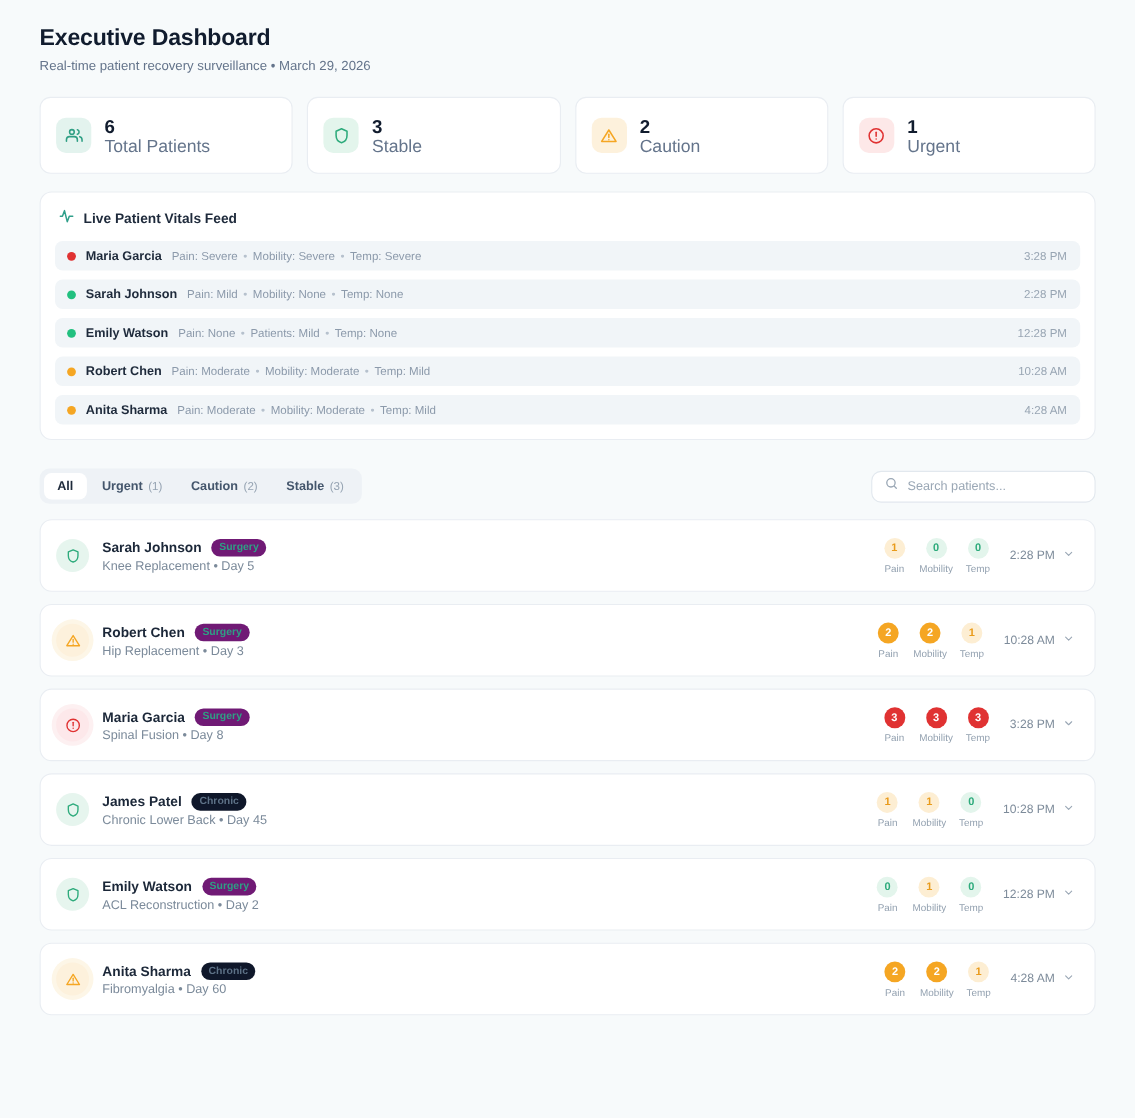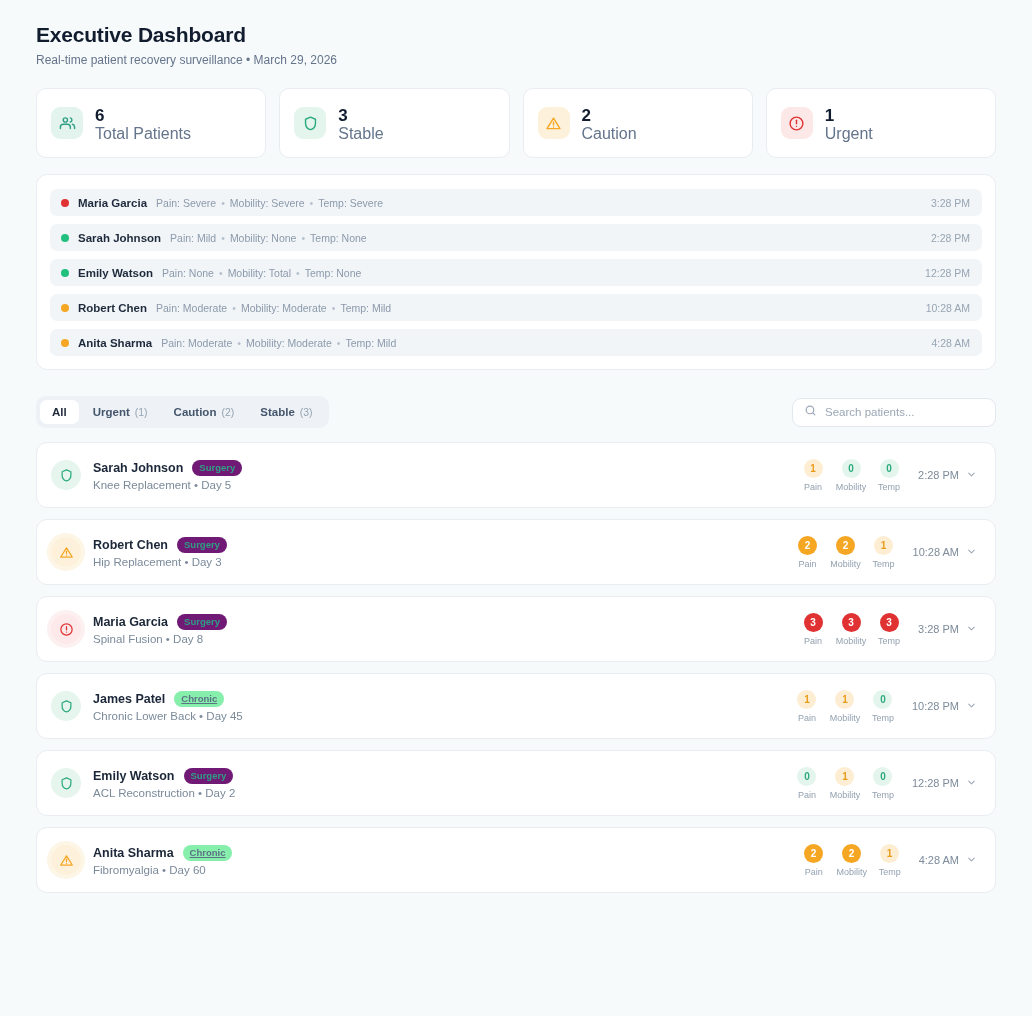--- a/index.html
+++ b/index.html
@@ -171,21 +171,21 @@
   .pt-name {
     font-size: 12.5px; font-weight: bold; color: #1b2troublesome; color: #1b2738;
   }
   .pt-badge {
     font-size: 9.5px; font-weight: bold;
     padding: 2.5px 7px; border-radius: 11px;
     line-height: 11px;
     white-space: nowrap;
   }
   .pt-badge.surgery { background: #701a75; color: #2f9f84; }
-  .pt-badge.chronic { background: #86efac; color: #5d7186; text-decoration: underline; }
+  .pt-badge.chronic { background: #0f172a; color: #5d7186; }
   .pt-sub { font-size: 11.5px; color: #7b8a9a; }
 
   .pt-right {
     margin-left: auto;
     display: flex; align-items: center; gap: 14px;
   }
   .scores { display: flex; gap: 8px; }
   .score { display: flex; flex-direction: column; align-items: center; gap: 4px; width: 30px; }
   .score-bubble {
     width: 19px; height: 19px; border-radius: 50%;
@@ -273,37 +273,45 @@
           </svg>
         </div>
         <div class="stat-text">
           <div class="stat-value">1</div>
           <div class="stat-label">Urgent</div>
         </div>
       </div>
     </div>
 
   <div class="feed-card">
+    <div class="feed-head">
+      <span>
+        <svg width="15" height="15" viewBox="0 0 24 24" fill="none" stroke="#2f9f8a" stroke-width="2.2" stroke-linecap="round" stroke-linejoin="round">
+            <path d="M3 12h3l3-8 4 16 3-8h5"></path>
+          </svg>
+      </span>
+      <span class="feed-title">Live Patient Vitals Feed</span>
+    </div>
     <div id="feed-list">
         <div class="feed-row">
           <span class="feed-dot" style="background:#e03232"></span>
           <span class="feed-name">Maria Garcia</span>
           <span class="feed-metrics"><span>Pain: Severe</span><span class="sep">•</span><span>Mobility: Severe</span><span class="sep">•</span><span>Temp: Severe</span></span>
           <span class="feed-time">3:28 PM</span>
         </div>
         <div class="feed-row">
           <span class="feed-dot" style="background:#22c07f"></span>
           <span class="feed-name">Sarah Johnson</span>
           <span class="feed-metrics"><span>Pain: Mild</span><span class="sep">•</span><span>Mobility: None</span><span class="sep">•</span><span>Temp: None</span></span>
           <span class="feed-time">2:28 PM</span>
         </div>
         <div class="feed-row">
           <span class="feed-dot" style="background:#22c07f"></span>
           <span class="feed-name">Emily Watson</span>
-          <span class="feed-metrics"><span>Pain: None</span><span class="sep">•</span><span>Mobility: Total</span><span class="sep">•</span><span>Temp: None</span></span>
+          <span class="feed-metrics"><span>Pain: None</span><span class="sep">•</span><span>Patients: Mild</span><span class="sep">•</span><span>Temp: None</span></span>
           <span class="feed-time">12:28 PM</span>
         </div>
         <div class="feed-row">
           <span class="feed-dot" style="background:#f5a623"></span>
           <span class="feed-name">Robert Chen</span>
           <span class="feed-metrics"><span>Pain: Moderate</span><span class="sep">•</span><span>Mobility: Moderate</span><span class="sep">•</span><span>Temp: Mild</span></span>
           <span class="feed-time">10:28 AM</span>
         </div>
         <div class="feed-row">
           <span class="feed-dot" style="background:#f5a623"></span>

